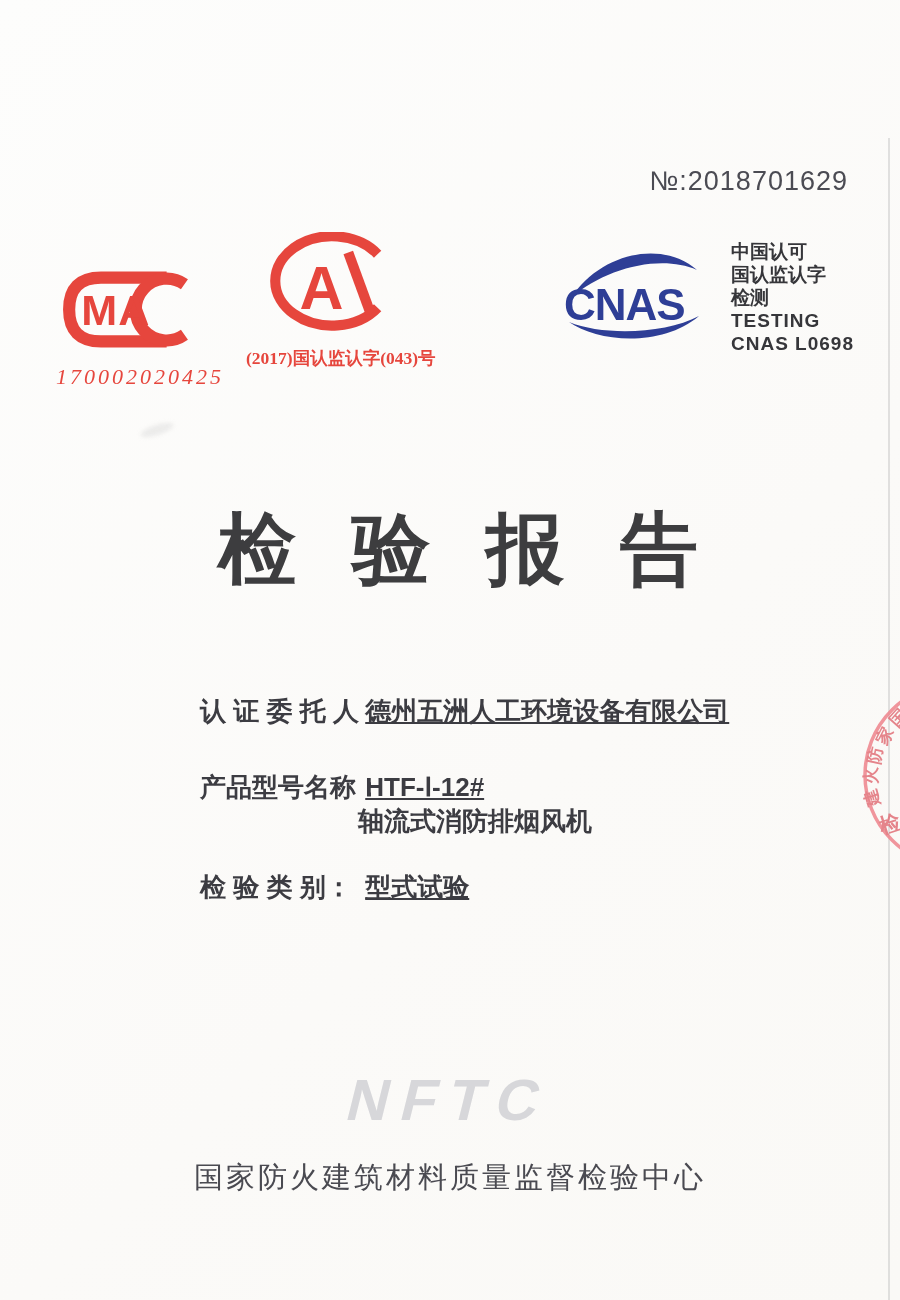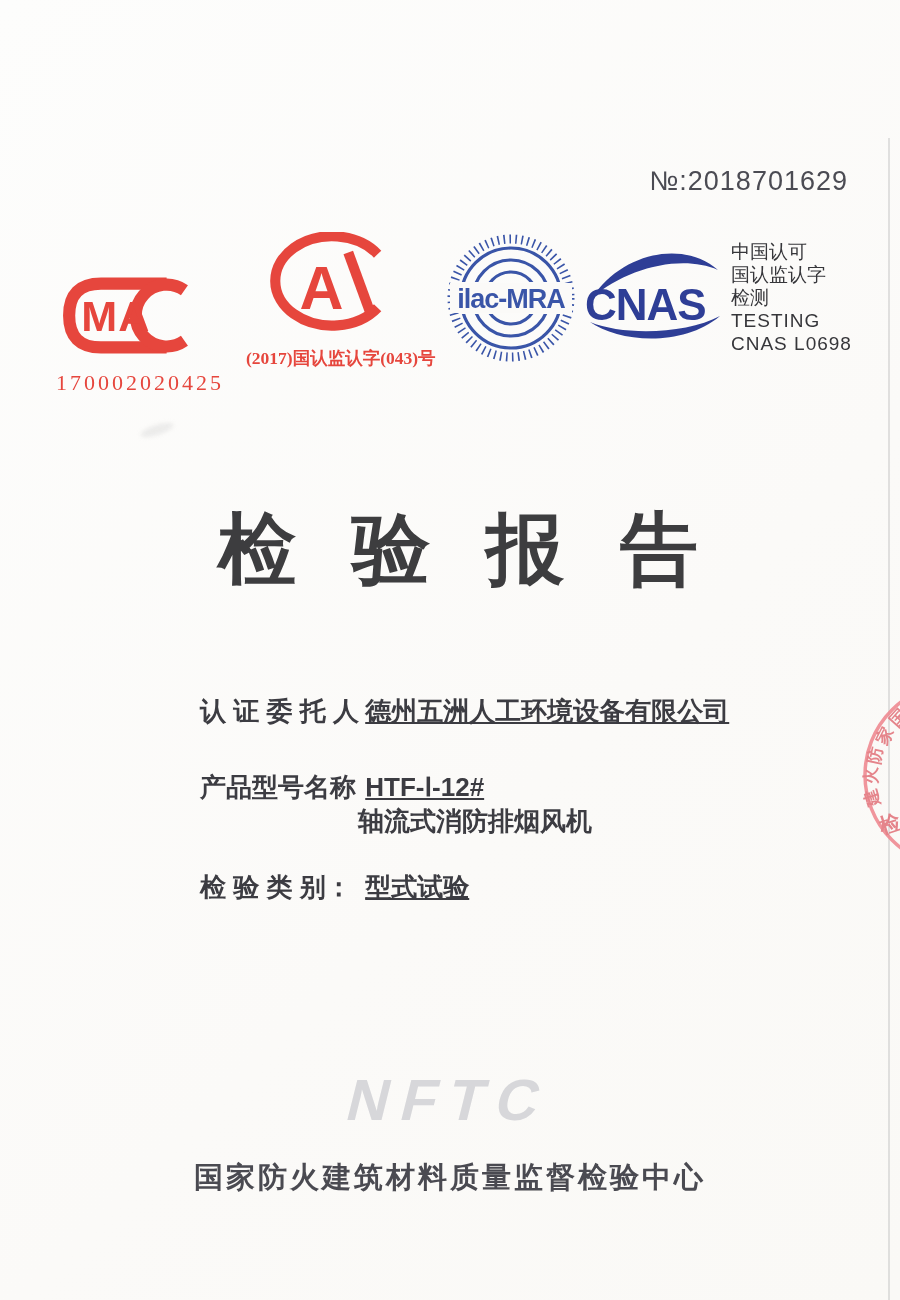--- a/index.html
+++ b/index.html
@@ -16,35 +16,35 @@
   .edge-line {
     position:absolute; left:888px; top:138px; width:2px; height:1162px;
     background:rgba(190,190,190,.45);
   }
   .doc-number {
     position:absolute; top:166px; right:52px;
     font-size:27px; letter-spacing:1px; color:#4b4b53;
   }
   
   .logo-block { position:absolute; text-align:center; }
-  .cma-block  { left:56px;  top:270px; width:150px; }
+  .cma-block  { left:56px;  top:264px; width:150px; }
   .cal-block  { left:246px; top:232px; width:170px; }
   .ilac-block { left:446px; top:233px; width:130px; }
-  .cnas-block { left:584px; top:246px; width:140px; }
+  .cnas-block { left:563px; top:246px; width:140px; }
   .cma-caption {
     margin-top:4px; font-family:"Liberation Serif", serif;
-    font-size:22px; letter-spacing:3px; color:#e6463d; white-space:nowrap; text-align:left;
+    font-size:22px; letter-spacing:3px; color:#e6463d; white-space:nowrap; text-align:left;font-style:italic;
   }
   .cal-caption {
     margin-top:4px; font-family:"Liberation Serif", serif; font-weight:700;
     font-size:17.5px; color:#e6463d; white-space:nowrap;
   }
   .cnas-lines {
     position:absolute; left:731px; top:240px; text-align:left;
-    font-size:19px; font-weight:400; line-height:23px; color:#36363a;
+    font-size:19px; font-weight:700; line-height:23px; color:#36363a;
   }
   .cnas-lines .en { letter-spacing:1px; }
   
   .report-title {
     position:absolute; top:498px; left:12px; width:100%;
     text-align:center; font-size:78px; font-weight:700; color:#3d3d3f;
     letter-spacing:56px; padding-left:48px; white-space:nowrap;
   }
   
   .fields { position:absolute; left:200px; top:694px; font-size:26px; font-weight:600; color:#3c3c42; }
@@ -55,21 +55,21 @@
   .field-value-2 { margin-left:158px; line-height:34px; }
   .row-3 { margin-top:-10px; }
   
   .nftc {
     position:absolute; top:1066px; left:0; width:100%; text-align:center;
     font-size:58px; font-weight:700; letter-spacing:12px; color:#d7d7da;
     transform:skewX(-14deg);
   }
   .footer-name {
     position:absolute; top:1158px; left:0; width:100%; text-align:center;
-    font-size:29px; font-weight:700; letter-spacing:3px; color:#4a4a51; white-space:nowrap;
+    font-size:29px; font-weight:400; letter-spacing:3px; color:#4a4a51; white-space:nowrap;
   }
   
   .stamp { position:absolute; right:0; top:662px; width:58px; height:232px; overflow:hidden; opacity:.88; }
   .stamp text { fill:#e2747c; font-weight:700; }
   .smudge { position:absolute; left:140px; top:425px; width:34px; height:10px;
     background:rgba(160,160,160,.18); border-radius:50%; transform:rotate(-18deg); filter:blur(2px); }
 </style>
 </head>
 <body>
 
@@ -91,39 +91,20 @@
 
   <div class="logo-block cal-block">
     <svg width="132" height="106" viewBox="0 0 130 104">
       <path d="M110.9 21.6 A56 44 0 1 0 110.9 74.4" fill="none" stroke="#e6463d" stroke-width="10"></path>
       <text x="34" y="76" font-size="60" font-weight="bold" fill="#e6463d" font-family="Liberation Sans, sans-serif">A</text>
       <line x1="82" y1="20" x2="104" y2="80" stroke="#e6463d" stroke-width="10"></line>
     </svg>
     <div class="cal-caption">(2017)国认监认字(043)号</div>
   </div>
 
-  <div class="logo-block ilac-block">
-    <svg width="130" height="130" viewBox="0 0 130 130">
-      <defs>
-        <clipPath id="ilacClip">
-          <rect x="0" y="0" width="130" height="49"></rect>
-          <rect x="0" y="81" width="130" height="49"></rect>
-        </clipPath>
-      </defs>
-      <circle cx="65" cy="65" r="59" fill="none" stroke="#3a55a8" stroke-width="9" stroke-dasharray="1.6 4.4"></circle>
-      <g clip-path="url(#ilacClip)" fill="none" stroke="#3a55a8" stroke-width="3.2">
-        <circle cx="65" cy="65" r="14"></circle>
-        <circle cx="65" cy="65" r="26"></circle>
-        <circle cx="65" cy="65" r="38"></circle>
-        <circle cx="65" cy="65" r="50"></circle>
-      </g>
-      <rect x="4" y="50" width="122" height="30" fill="#fbfaf8"></rect>
-      <text x="65" y="75" text-anchor="middle" font-size="27" font-weight="bold" fill="#3a55a8" font-family="Liberation Sans, sans-serif" letter-spacing="-1">ilac-MRA</text>
-    </svg>
-  </div>
 
   <div class="logo-block cnas-block">
     <svg width="140" height="96" viewBox="0 0 140 96">
       <path d="M8 52 C 38 6 100 -6 134 24 C 98 8 42 22 8 52 Z" fill="#2e3e96"></path>
       <text x="1" y="74" font-size="44" font-weight="bold" fill="#2e3e96" font-family="Liberation Sans, sans-serif" letter-spacing="-1">CNAS</text>
       <path d="M6 76 C 34 96 98 102 136 70 C 102 88 40 90 6 76 Z" fill="#2e3e96"></path>
     </svg>
   </div>
 
   <div class="cnas-lines">

